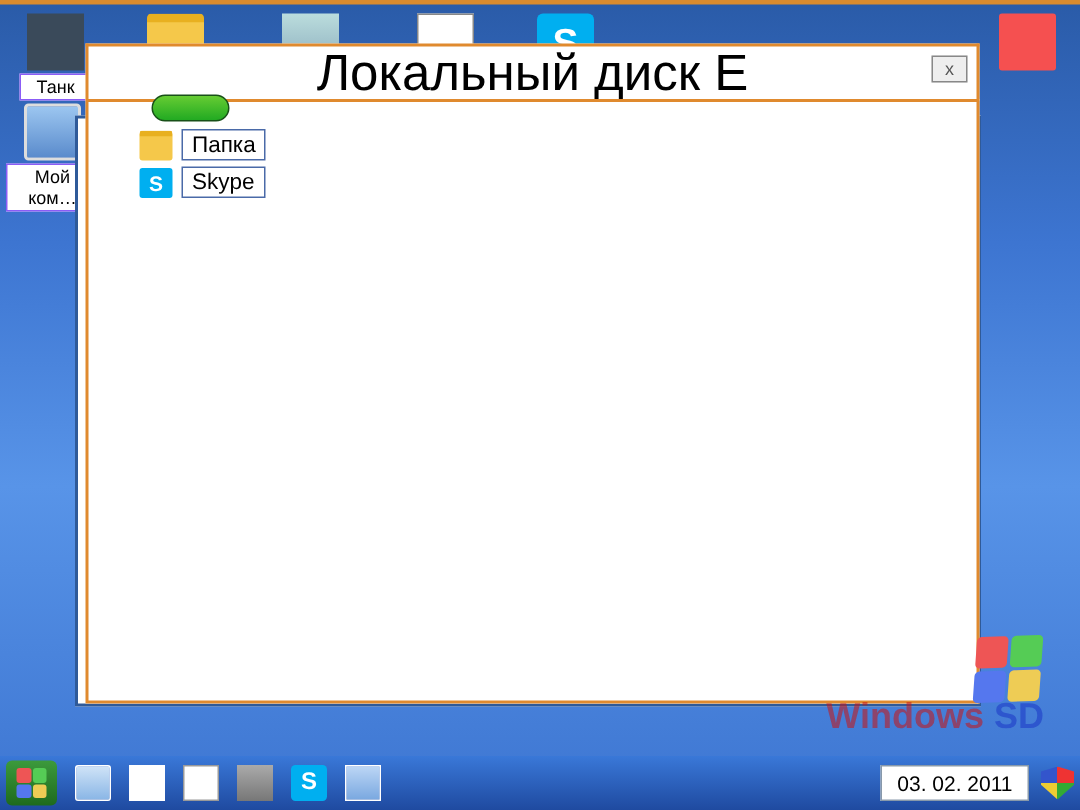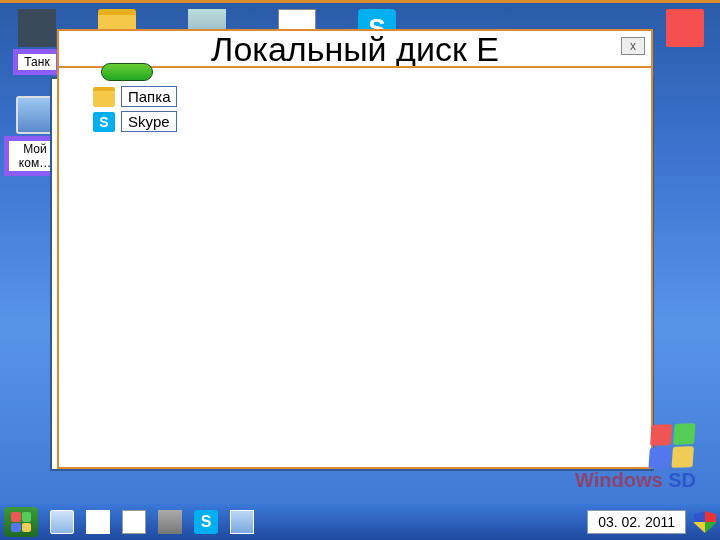--- a/index.html
+++ b/index.html
@@ -20,21 +20,21 @@
     color: #000;
     cursor: pointer;
   }
   .desktop-icon .ic {
     width: 38px; height: 38px;
     margin: 0 auto 2px;
     display: flex; align-items: center; justify-content: center;
   }
   .desktop-icon .lbl {
     background: #fff;
-    border: 5px solid #8b5cf6;
+    border: 1px solid #8b5cf6;
     padding: 1px 3px;
     display: inline-block;
     min-width: 48px;
   }
   .ic-tank { background: #3a4a5a; }
   .ic-folder { background: #f5c84a; border-radius: 3px; border-top: 6px solid #e8b020; }
   .ic-music { background: linear-gradient(#bdd, #8ab); }
   .ic-docs { background: #fff; border: 1px solid #888; }
   .ic-skype { background: #00aff0; color:#fff; font-weight:bold; font-size:26px; border-radius:4px; }
   .ic-computer { background: linear-gradient(#9cc6f0,#5a8bcc); border: 2px solid #ddd; border-radius:3px; }
@@ -68,21 +68,21 @@
     width: 22px; height: 20px; margin-right: 6px;
     display:flex; align-items:center; justify-content:center;
   }
   .file-item .flbl {
     background:#fff; border:1px solid #4a6aa8; padding:1px 6px;
   }
   .fic-folder { background:#f5c84a; border-radius:2px; border-top:4px solid #e8b020; }
   .fic-skype { background:#00aff0; color:#fff; font-weight:bold; font-size:14px; border-radius:2px; }
   .watermark {
     position:absolute; right:24px; bottom:48px;
-    font-size:20px; font-weight:bold;
+    font-size:24px; font-weight:bold;
     color: rgba(200,20,20,0.55);
     margin-top: 24px;
   }
   .watermark .sd { color: rgba(30,60,200,0.6); }
   .wflag {
     position:absolute; right:26px; bottom:72px; width:44px; height:44px;
     display:grid; grid-template-columns:1fr 1fr; grid-template-rows:1fr 1fr;
     transform: skewX(-6deg) rotate(-2deg); gap:2px;
   }
   .wflag div{border-radius:3px;}
@@ -133,21 +133,21 @@
 </head>
 <body>
 
 <div id="desktop-layer">
     <div class="desktop-icon" style="left: 6px; top: 6px;"><div class="ic ic-tank"></div><div class="lbl">Танк</div></div>
     <div class="desktop-icon" style="left: 86px; top: 6px;"><div class="ic ic-folder"></div><div class="lbl">Папка</div></div>
     <div class="desktop-icon" style="left: 176px; top: 6px;"><div class="ic ic-music"></div><div class="lbl">Моя муз…</div></div>
     <div class="desktop-icon" style="left: 266px; top: 6px;"><div class="ic ic-docs"></div><div class="lbl">Мои док…</div></div>
     <div class="desktop-icon" style="left: 346px; top: 6px;"><div class="ic ic-skype">S</div><div class="lbl">Skype</div></div>
     <div class="desktop-icon" style="left: 654px; top: 6px;"><div class="ic ic-note"></div></div>
-    <div class="desktop-icon" style="left: 4px; top: 66px; margin-top: 27px;"><div class="ic ic-computer"></div><div class="lbl">Мой ком…</div></div>
+    <div class="desktop-icon" style="left: 4px; top: 66px;"><div class="ic ic-computer"></div><div class="lbl">Мой ком…</div></div>
   </div>
 
 <div class="wnd-bg1"></div>
 
 <div class="wnd-e-title">
   <span>Локальный диск E</span>
   <div class="wnd-close">x</div>
 </div>
 <div class="window orange wnd-e">
   <div id="file-list" style="padding-top:14px;">

